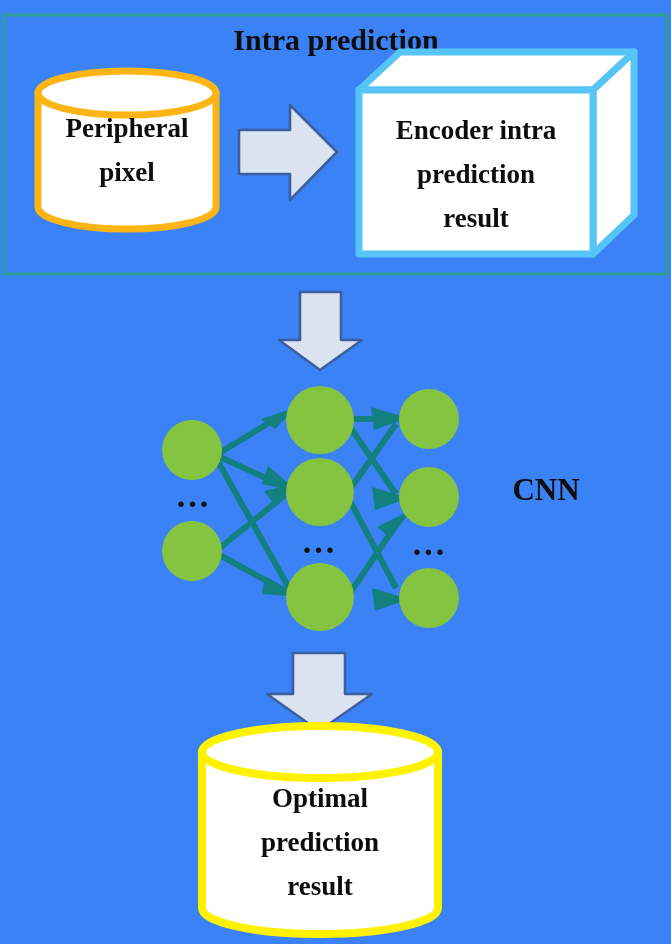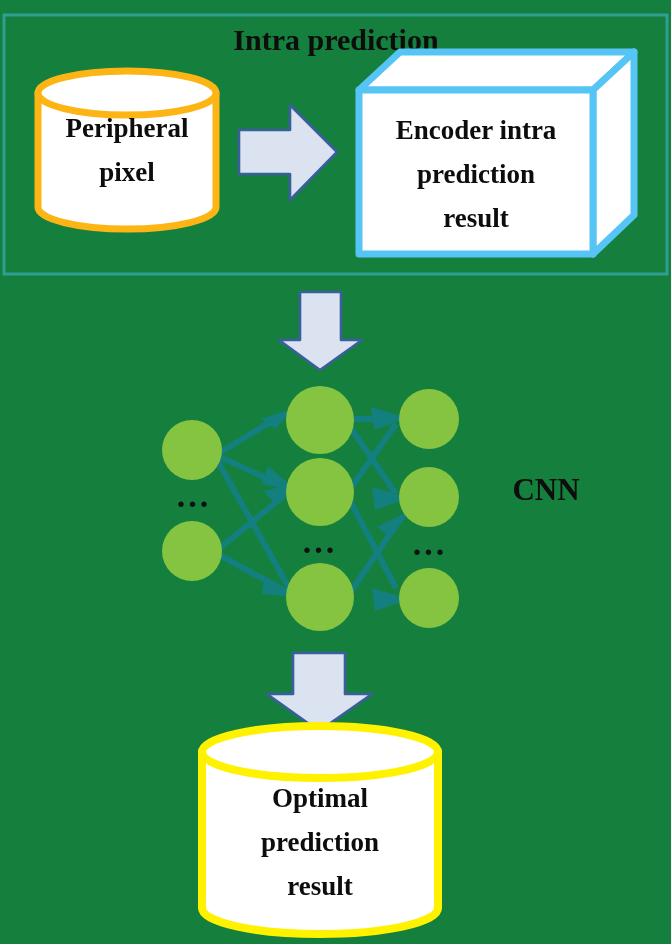--- a/index.html
+++ b/index.html
@@ -7,21 +7,21 @@
     padding: 0;
     background: #ffffff;
   }
   body {
     font-family: "Liberation Serif", "DejaVu Serif", serif;
   }
   #stage {
     position: relative;
     width: 671px;
     height: 944px;
-    background: #15803d;
+    background: #3b82f6;
     overflow: hidden;
   }
   #diagram-svg {
     position: absolute;
     left: 0;
     top: 0;
   }
   .dgm-text {
     font-family: "Liberation Serif", "DejaVu Serif", serif;
     fill: #0d0d0d;

